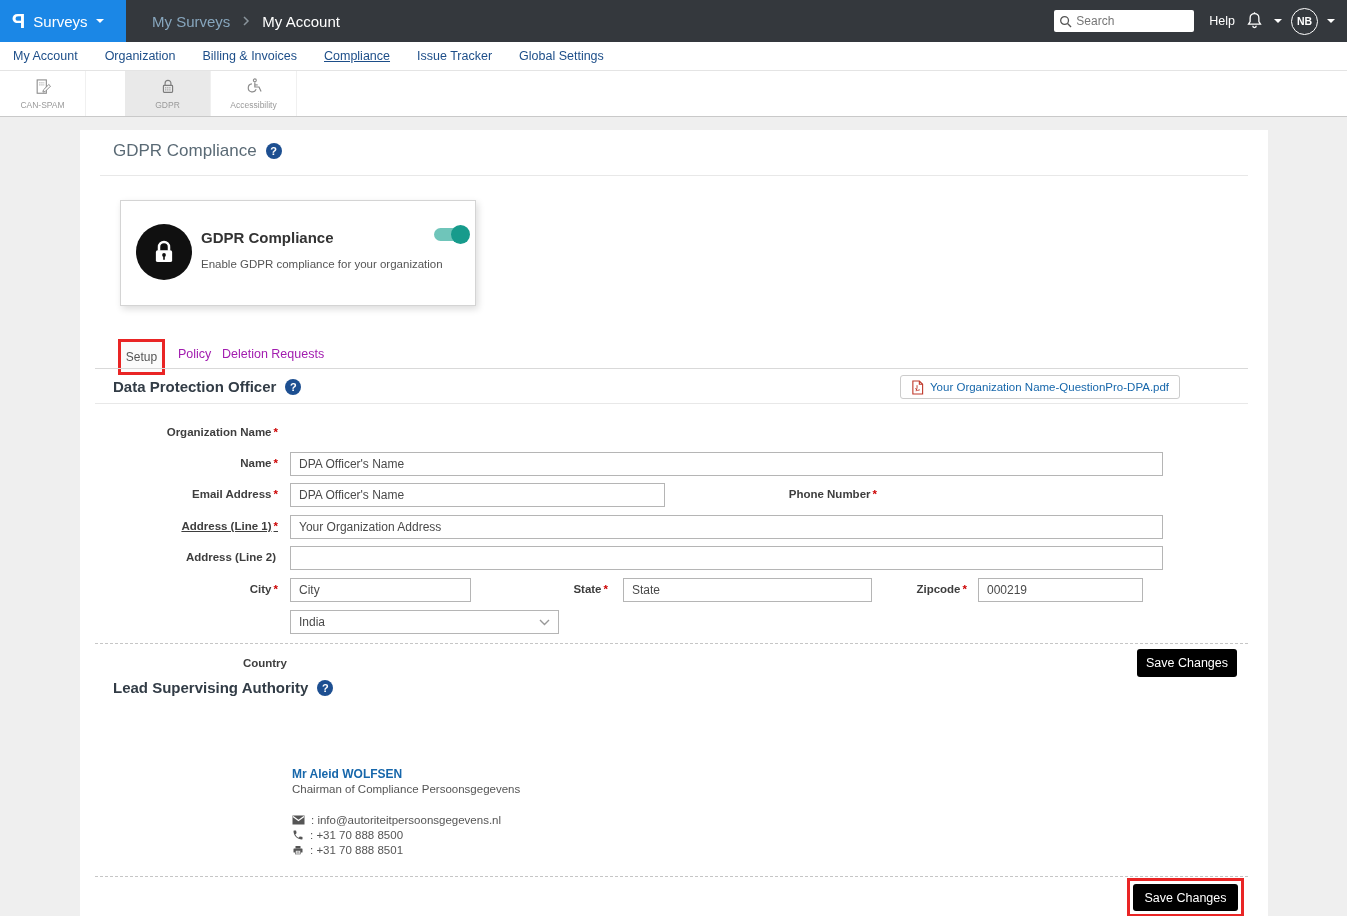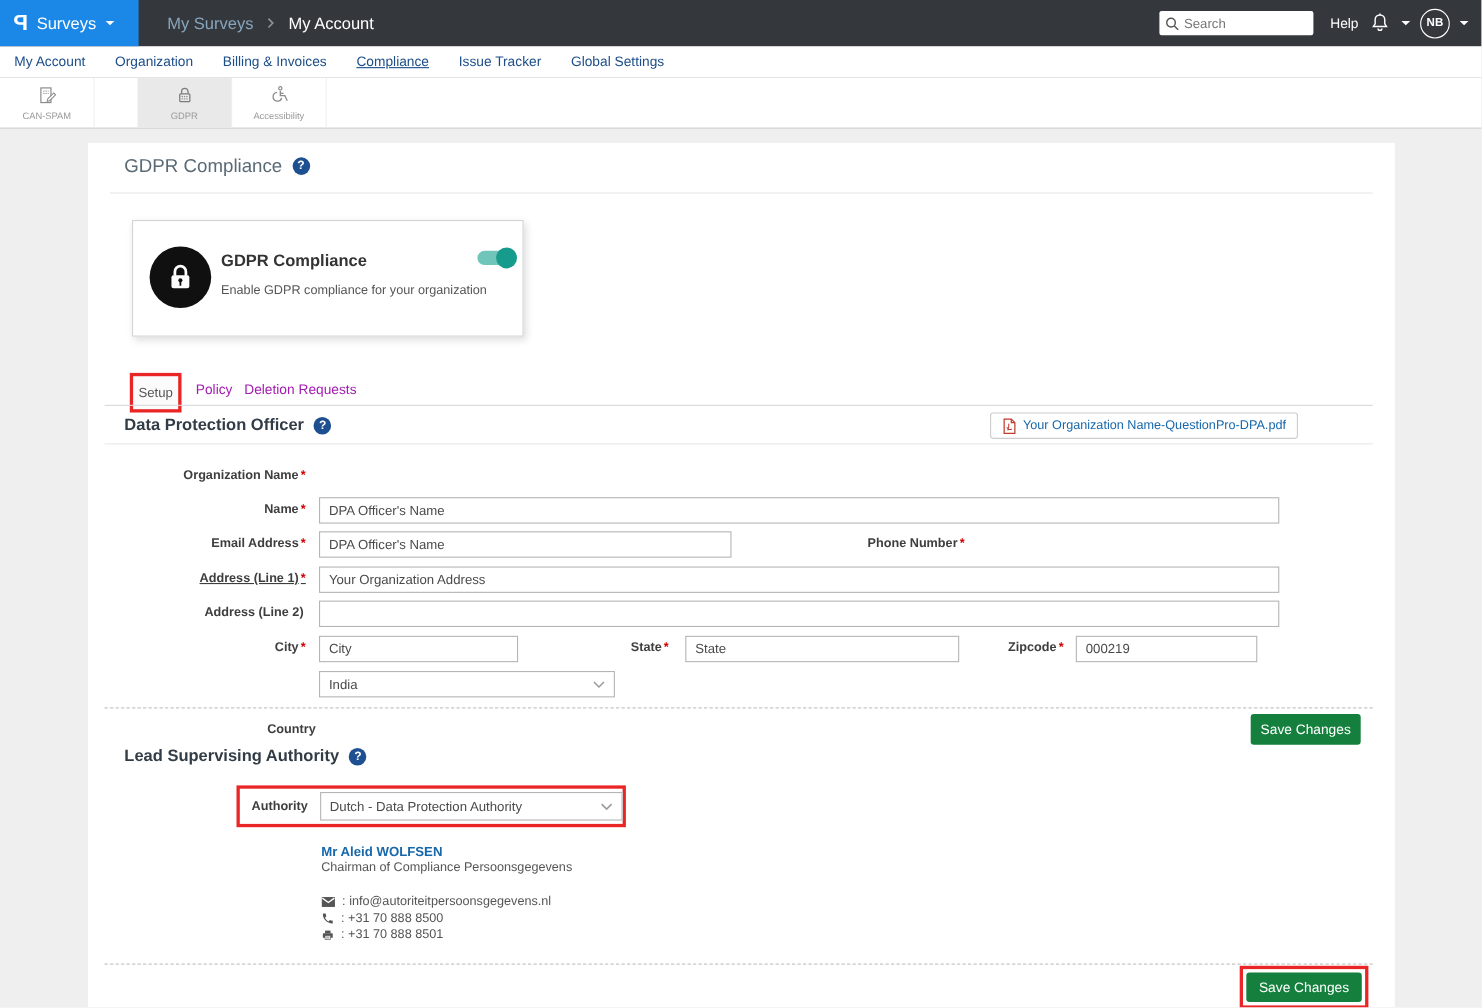--- a/index.html
+++ b/index.html
@@ -55,21 +55,21 @@
   .section-heading { position:absolute; display:flex; align-items:center; gap:9px; font-size:15px; font-weight:bold; color:#323c46; }
 
   .pdf-btn { position:absolute; left:820px; top:245px; height:24px; border:1px solid #ccc; border-radius:3px; background:#fff; display:flex; align-items:center; gap:6px; padding:0 10px; font-size:11.5px; color:#1767ab; cursor:pointer; font-family:inherit; }
 
   
   .flabel { position:absolute; width:170px; text-align:right; font-size:11.5px; font-weight:bold; color:#3e3e3e; }
   .star { color:#cc0000; margin-left:2px; }
   .finput { position:absolute; height:24px; border:1px solid #b5b5b5; padding:0 8px; font-size:12px; color:#4a4a4a; background:#fff; font-family:inherit; outline:none; }
   .fselect { position:absolute; height:24px; border:1px solid #b5b5b5; background:#fff; display:flex; align-items:center; justify-content:space-between; padding:0 8px; font-size:12px; color:#4a4a4a; cursor:pointer; }
 
-  .save-btn { background:#15803d; color:#fff; border:none; border-radius:3px; font-size:12.5px; font-family:inherit; cursor:pointer; display:flex; align-items:center; justify-content:center; }
+  .save-btn { background:#000000; color:#fff; border:none; border-radius:3px; font-size:12.5px; font-family:inherit; cursor:pointer; display:flex; align-items:center; justify-content:center; }
   .save1 { position:absolute; left:1057px; top:519px; width:100px; height:28px; }
 
   
   .authority-box { position:absolute; left:135px; top:584px; width:354px; height:38px; display:flex; align-items:center; }
   .authority-label { width:62px; text-align:right; font-size:11.5px; font-weight:bold; color:#3e3e3e; }
   .authority-select { margin-left:11px; width:276px; height:26px; border:1px solid #b5b5b5; background:#fff; display:flex; align-items:center; justify-content:space-between; padding:0 8px; font-size:12px; color:#4a4a4a; cursor:pointer; }
 
   .contact-name { position:absolute; left:212px; top:637px; font-size:12px; font-weight:bold; color:#1767ab; cursor:pointer; }
   .contact-title { position:absolute; left:212px; top:653px; font-size:11.5px; color:#555; }
   .contact-line { position:absolute; left:212px; display:flex; align-items:center; gap:6px; font-size:11.5px; color:#555; }
@@ -232,29 +232,20 @@
     </div>
 
     <div class="dashed" style="left:15px; width:1153px; top:513px;"></div>
     <button class="save-btn save1">Save Changes</button>
 
     <div class="section-heading" style="left:33px; top:549px;">
       <span>Lead Supervising Authority</span>
       <span class="help-badge">?</span>
     </div>
 
-    <div class="authority-box ann-box">
-      <span class="authority-label">Authority</span>
-      <div class="authority-select">
-        <span>Dutch - Data Protection Authority</span>
-        <svg width="11" height="7" viewBox="0 0 11 7">
-            <polyline points="1,1 5.5,5.5 10,1" fill="none" stroke="#999" stroke-width="1.4"></polyline>
-          </svg>
-      </div>
-    </div>
 
     <div class="contact-name">Mr Aleid WOLFSEN</div>
     <div class="contact-title">Chairman of Compliance Persoonsgegevens</div>
 
     <div class="contact-line" style="top:684px;">
       <svg width="13" height="10" viewBox="0 0 13 10">
           <rect x="0.5" y="0.5" width="12" height="9" fill="#555"></rect>
           <polyline points="1,1.5 6.5,5.5 12,1.5" fill="none" stroke="#fff" stroke-width="1.2"></polyline>
         </svg>
       <span>: info@autoriteitpersoonsgegevens.nl</span>

